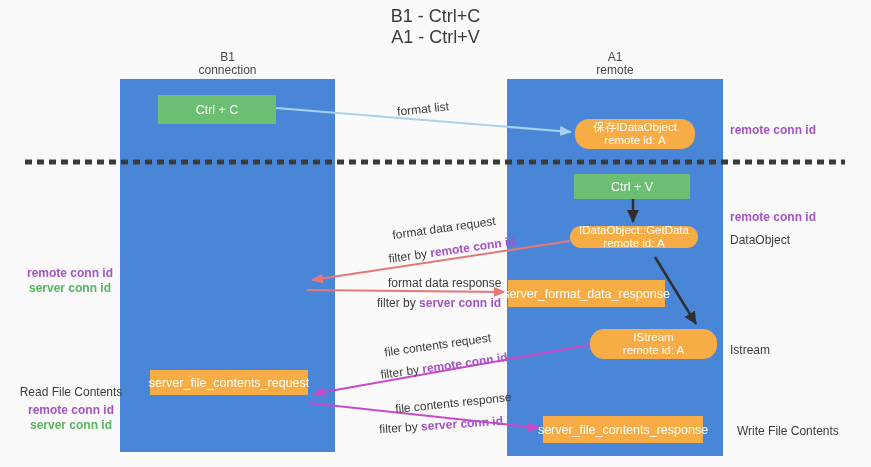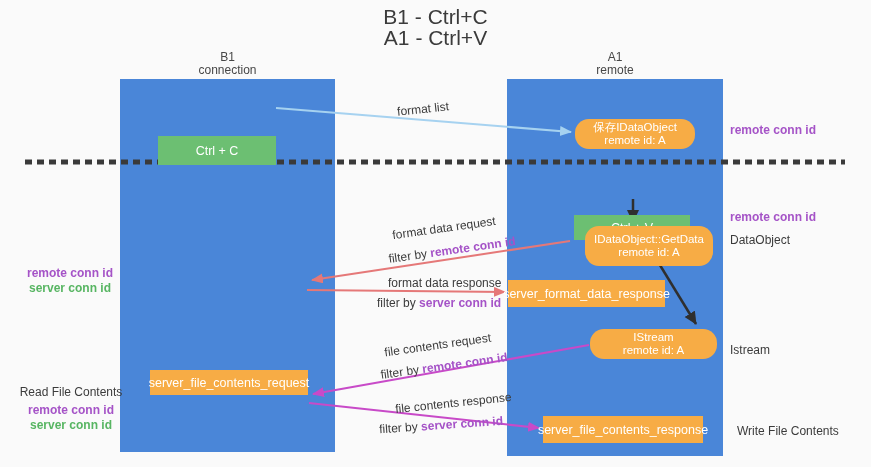--- a/index.html
+++ b/index.html
@@ -1,34 +1,34 @@
 <!DOCTYPE html>
 <html style="--bg: #fafafa; --blue: #4a86d8; --green: #6cbf72; --orange: #f7ac45; --lightblue: #a6d2f0; --salmon: #e57878; --magenta: #c84ac8; --purple: #a553c7; --greentext: #57b562; --ink: #3b3b3b; --arrowdark: #2f2f2f; --dash: #3a3a3a;"><head>
 <meta charset="utf-8">
 <style>
   html,body{margin:0;padding:0;}
   body{background:var(--bg,#fafafa);font-family:"Liberation Sans",sans-serif;}
   .stage{position:relative;width:871px;height:467px;overflow:hidden;}
   .title{position:absolute;left:0;top:6px;width:100%;text-align:center;
-         font-size:21px;line-height:21px;color:#3b3b3b;}
+         font-size:18px;line-height:21px;color:#3b3b3b;}
   .colhead{position:absolute;top:51px;text-align:center;font-size:12px;line-height:13px;color:#474747;}
   .lifeline{position:absolute;background:var(--blue,#4a86d8);}
   .overlay{position:absolute;left:0;top:0;pointer-events:none;}
   .dash{stroke:var(--dash,#3a3a3a);stroke-width:5;stroke-dasharray:7 5;fill:none;}
   .s-lb{stroke:var(--lightblue,#a6d2f0);stroke-width:2;}
   .s-bk{stroke:var(--arrowdark,#2f2f2f);stroke-width:2.5;}
   .s-sa{stroke:var(--salmon,#e57878);stroke-width:2;}
   .s-ma{stroke:var(--magenta,#c84ac8);stroke-width:2;}
   .f-lb{fill:var(--lightblue,#a6d2f0);}
   .f-bk{fill:var(--arrowdark,#2f2f2f);}
   .f-sa{fill:var(--salmon,#e57878);}
   .f-ma{fill:var(--magenta,#c84ac8);}
   .node{position:absolute;display:flex;flex-direction:column;align-items:center;justify-content:center;
         color:#fff;text-align:center;font-size:12.5px;line-height:14px;}
-  .green{background:var(--green,#6cbf72);margin-top:41px;}
+  .green{background:var(--green,#6cbf72);}
   .orange{background:var(--orange,#f7ac45);}
   .small{font-size:11.5px;line-height:13px;border-radius:14px;}
   .lbl{position:absolute;font-size:12px;color:#3b3b3b;white-space:nowrap;}
   .purple{color:var(--purple,#a553c7);font-weight:700;}
   .greentx{color:var(--greentext,#57b562);font-weight:700;}
   .ctr{text-align:center;}
   .r4{transform:rotate(-4deg);}
   .r6{transform:rotate(-6deg);}
   .r8{transform:rotate(-8deg);}
 </style>
@@ -81,21 +81,21 @@
 
   <div class="node green" style="left:158px;top:95px;width:118px;height:29px;">Ctrl + C</div>
 
   <div class="node orange small" style="left:575px;top:119px;width:120px;height:30px;">
     <div>保存IDataObject</div>
     <div>remote id: A</div>
   </div>
 
   <div class="node green" style="left:574px;top:174px;width:116px;height:25px;">Ctrl + V</div>
 
-  <div class="node orange small" style="left:570px;top:226px;width:128px;height:40px;margin-left:15px;">
+  <div class="node orange small" style="left:570px;top:226px;width:128px;height:22px;">
     <div>IDataObject::GetData</div>
     <div>remote id: A</div>
   </div>
 
 
   <div class="node orange" style="left:508px;top:280px;width:157px;height:27px;">server_format_data_response</div>
 
   <div class="node orange small" style="left:590px;top:329px;width:127px;height:30px;">
     <div>IStream</div>
     <div>remote id: A</div>

